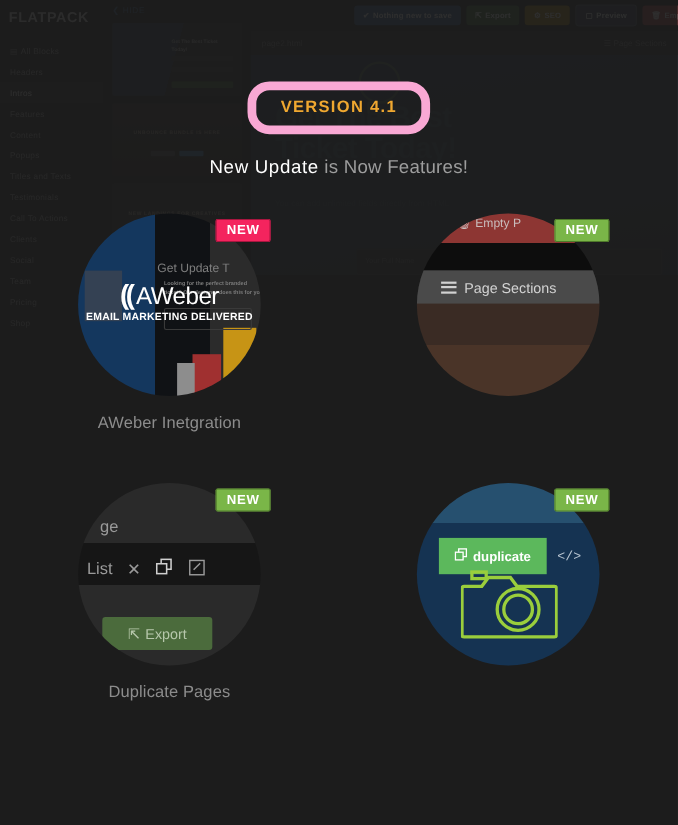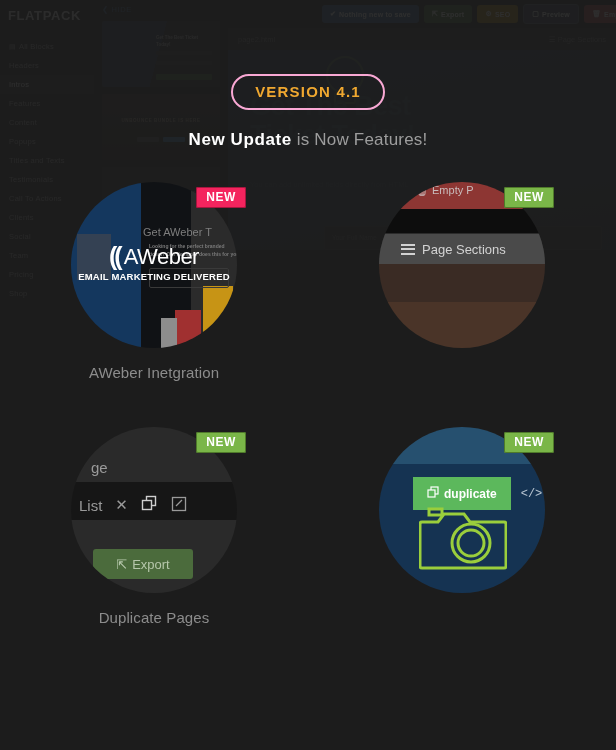--- a/index.html
+++ b/index.html
@@ -130,29 +130,29 @@
     background:rgba(28,28,28,0.90);
   }
 
   
   #modal{
     position:absolute; inset:0; z-index:5;
     display:flex; flex-direction:column; align-items:center;
   }
   .version-badge{
     margin-top:74px;
-    border:2px solid #f9a8d4; border-radius:20px;
+    border:8px solid #f9a8d4; border-radius:20px;
     color:#f0a830; font-size:15px; font-weight:bold; letter-spacing:1.2px;
     padding:7px 22px 8px;
     background:transparent;
   }
   .headline{
     margin-top:20px; font-size:17px; color:#9d9d9d; letter-spacing:.2px;
   }
-  .headline b{ color:#ffffff; font-weight:bold; letter-spacing:.6px;}
+  .headline b{ color:#ffffff; font-weight:normal; letter-spacing:.6px;}
 
   .grid{
     margin-top:32px; width:100%;
     display:grid; grid-template-columns:1fr 1fr; row-gap:46px;
     justify-items:center;
   }
   .feature{ width:260px; display:flex; flex-direction:column; align-items:center; }
   .thumbwrap{ position:relative; width:166px; height:166px; }
   .thumb{
     width:166px; height:166px; border-radius:50%; overflow:hidden; position:relative;
@@ -209,21 +209,21 @@
   }
   .t3 .exportbtn{
     position:absolute; left:22px; bottom:14px; width:100px; height:30px;
     background:#4b6b3c; border-radius:3px; color:#b6c7ab; font-size:13px;
     display:flex; align-items:center; justify-content:center; gap:5px;
   }
 
   
   .t4{ background:linear-gradient(180deg,#26506f 0 22%, #153352 22% 100%); }
   .t4 .btnrow{
-    position:absolute; left:34px; top:50px; display:flex; align-items:center;
+    position:absolute; left:20px; top:50px; display:flex; align-items:center;
   }
   .t4 .dup{
     background:#5cb85c; color:#fff; font-size:12px; font-weight:bold;
     padding:9px 14px; display:flex; align-items:center; gap:5px;
   }
   .t4 .src{ color:#b9c6d2; font-size:12px; padding:9px 10px; white-space:nowrap;}
   .cam{ position:absolute; left:40px; bottom:18px; }
 
   .mono{ font-family:"Liberation Mono", monospace; }
 </style>
@@ -343,21 +343,21 @@
   <div class="grid">
 
     <div class="feature">
       <div class="thumbwrap">
         <div class="badge pink">NEW</div>
         <div class="thumb t1">
           <div class="sq-l"></div>
           <div class="stripe-y"></div>
           <div class="stripe-r"></div>
           <div class="stripe-g"></div>
-          <div class="gct">Get AWeber T</div>
+          <div class="gct">Get Update T</div>
           <div class="gsub">Looking for the perfect branded ticket? Our designer does this for you.</div>
           <div class="gbox"></div>
           <div class="aweber">
             <div class="aw-row">
               <span class="aw-mark">((</span>
               <span class="aw-name">AWeber</span>
             </div>
             <div class="aw-tag">EMAIL MARKETING DELIVERED</div>
           </div>
         </div>

